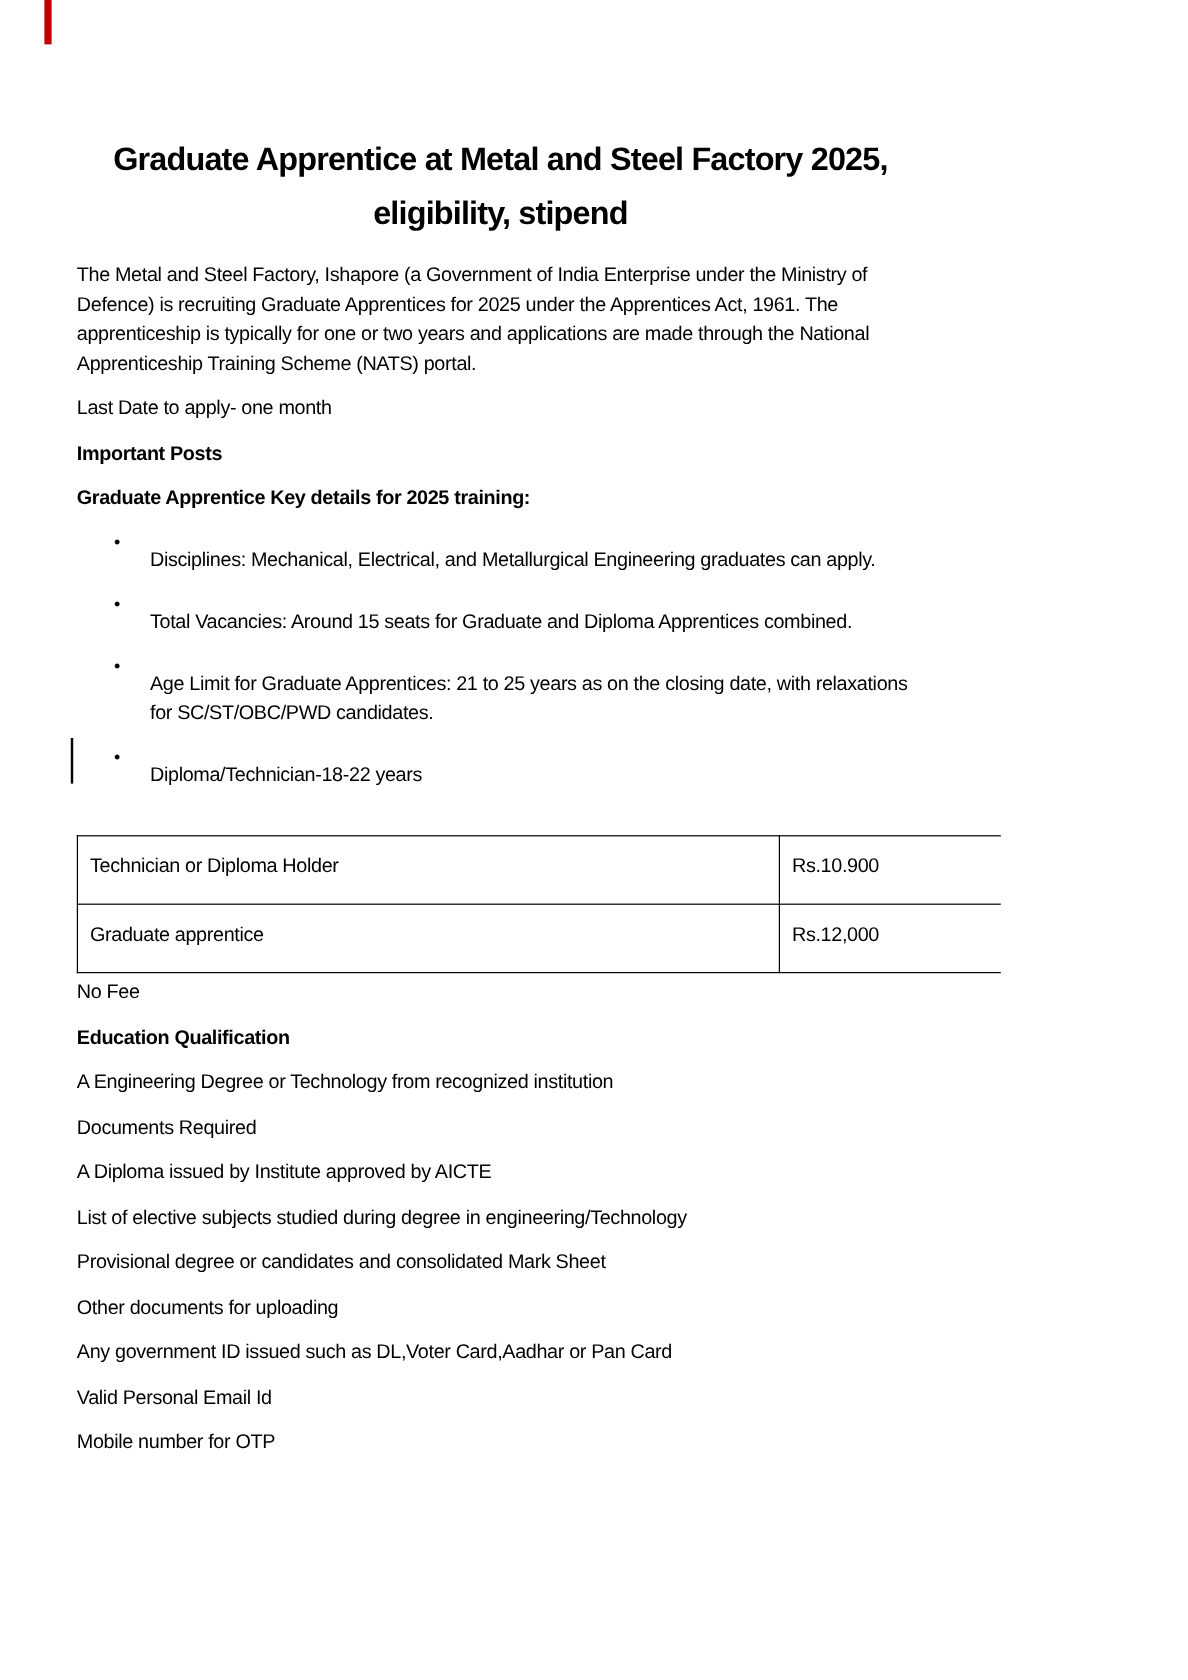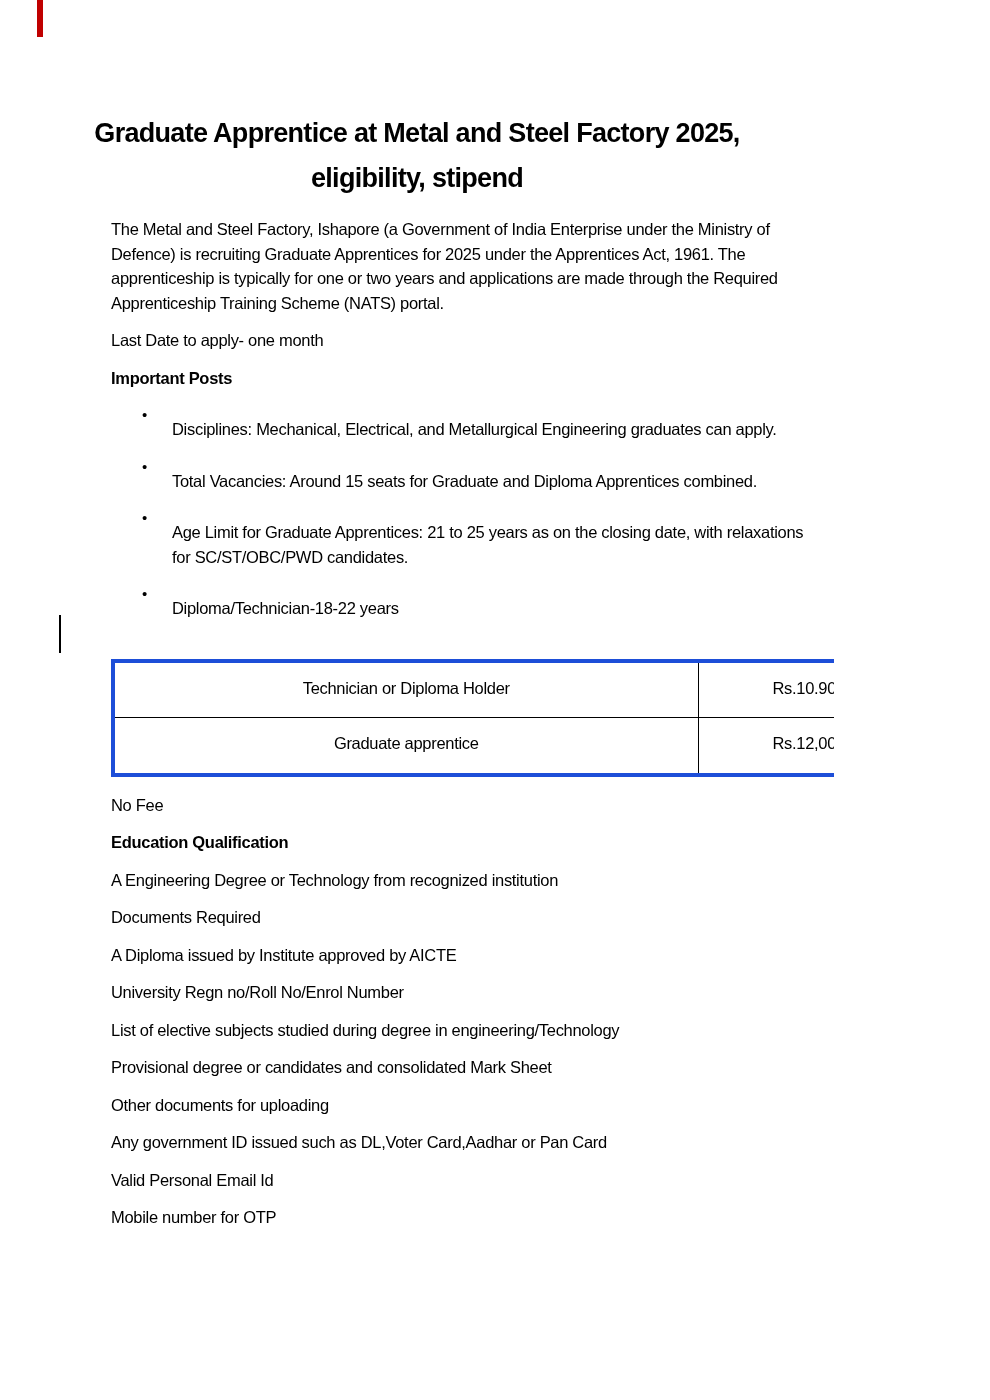--- a/index.html
+++ b/index.html
@@ -21,21 +21,21 @@
     padding: 111px 60px 0 60px;
     text-align: center;
     font-size: 27px;
     line-height: 45px;
     letter-spacing: -0.7px;
     font-weight: 700;
   }
   .t-line { display: block; }
 
   .content {
-    padding: 0 60px 0 111px;
+    padding: 0 60px 0 64px;
     font-size: 16.5px;
     line-height: 24.5px;
     letter-spacing: -0.3px;
   }
   .para { margin: 0 0 13px 0; }
   .para.intro { margin-top: 16px; }
   .bold { font-weight: 700; }
   .line { display: block; white-space: nowrap; }
 
   .bullet-list { margin: 0; }
@@ -43,26 +43,25 @@
   .bullet-marker {
     flex: none;
     width: 61px;
     padding-left: 31px;
     box-sizing: border-box;
     font-size: 15px;
   }
   .bullet-text { flex: 1 1 auto; margin-top: 14px; }
 
   table.stipend {
-    margin: 38px 0 16px 0;
+    margin: 38px 0 4px 0;
     width: 808px;
     table-layout: fixed;
     border-collapse: collapse;
-    border: 4px solid #1d4ed8;
-    text-align: center;
+    border: 1px solid #1d4ed8;
   }
   table.stipend td {
     border: 1px solid #000000;
     vertical-align: top;
     box-sizing: border-box;
     height: 57px;
     padding: 13px 10px 0 10px;
     white-space: nowrap;
   }
 </style>
@@ -77,28 +76,29 @@
   <h1 class="doc-title">
     <span class="t-line">Graduate Apprentice at Metal and Steel Factory 2025,</span>
     <span class="t-line">eligibility, stipend</span>
   </h1>
 
   <div class="content">
 
     <p class="para intro">
       <span class="line">The Metal and Steel Factory, Ishapore (a Government of India Enterprise under the Ministry of</span>
       <span class="line">Defence) is recruiting Graduate Apprentices for 2025 under the Apprentices Act, 1961. The</span>
-      <span class="line">apprenticeship is typically for one or two years and applications are made through the Required</span>
+      <span class="line">apprenticeship is typically for one or two years and applications are made through the National</span>
       <span class="line">Apprenticeship Training Scheme (NATS) portal.</span>
     </p>
 
     <p class="para">Last Date to apply- one month</p>
 
     <p class="para bold">Important Posts</p>
 
+    <p class="para bold">Graduate Apprentice Key details for 2025 training:</p>
 
     <div class="bullet-list">
 
       <div class="bullet-item">
         <span class="bullet-marker">•</span>
         <div class="bullet-text">
           <span class="line">Disciplines: Mechanical, Electrical, and Metallurgical Engineering graduates can apply.</span>
         </div>
       </div>
 
@@ -141,21 +141,20 @@
           <td>Rs.12,000</td>
         </tr>
       </tbody>
     </table>
 
     <p class="para">No Fee</p>
     <p class="para bold">Education Qualification</p>
     <p class="para">A Engineering Degree or Technology from recognized institution</p>
     <p class="para">Documents Required</p>
     <p class="para">A Diploma issued by Institute approved by AICTE</p>
-    <p class="para">University Regn no/Roll No/Enrol Number</p>
     <p class="para">List of elective subjects studied during degree in engineering/Technology</p>
     <p class="para">Provisional degree or candidates and consolidated Mark Sheet</p>
     <p class="para">Other documents for uploading</p>
     <p class="para">Any government ID issued such as DL,Voter Card,Aadhar or Pan Card</p>
     <p class="para">Valid Personal Email Id</p>
     <p class="para">Mobile number for OTP</p>
 
   </div>
 </div>
 

